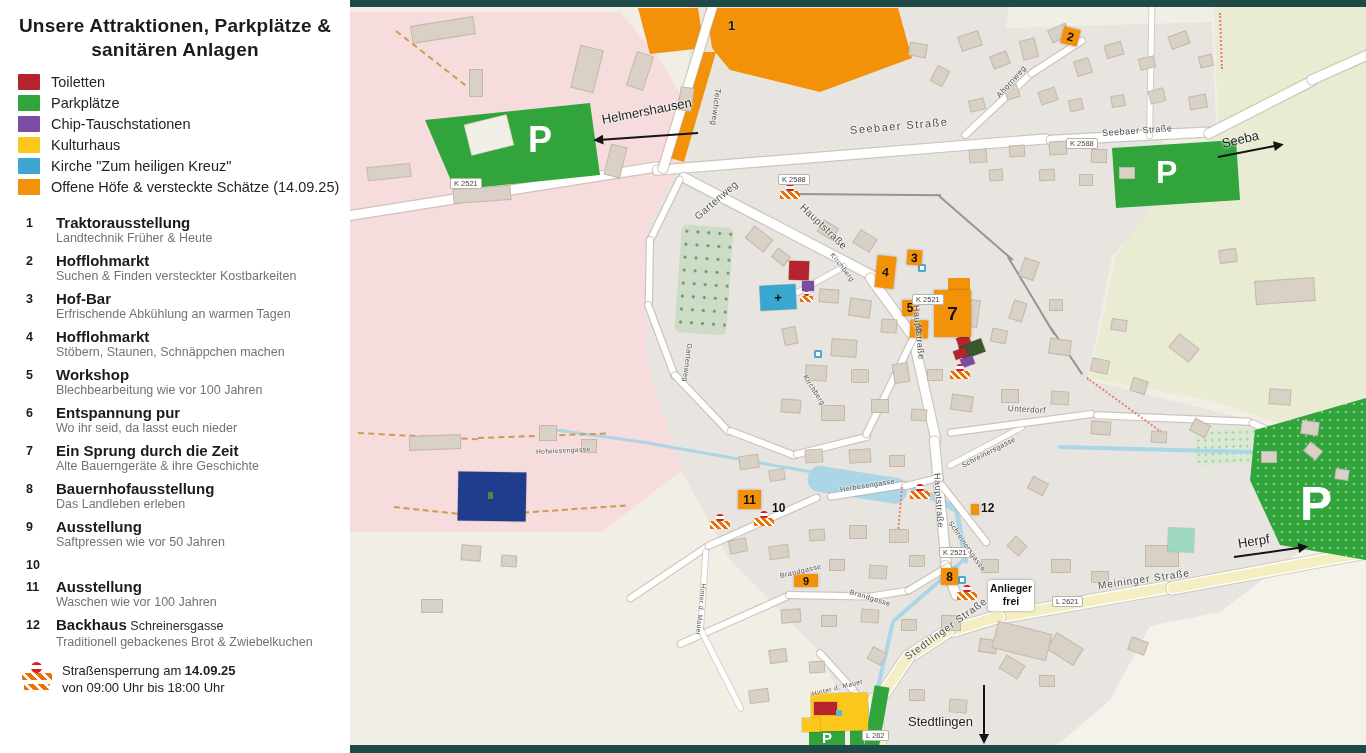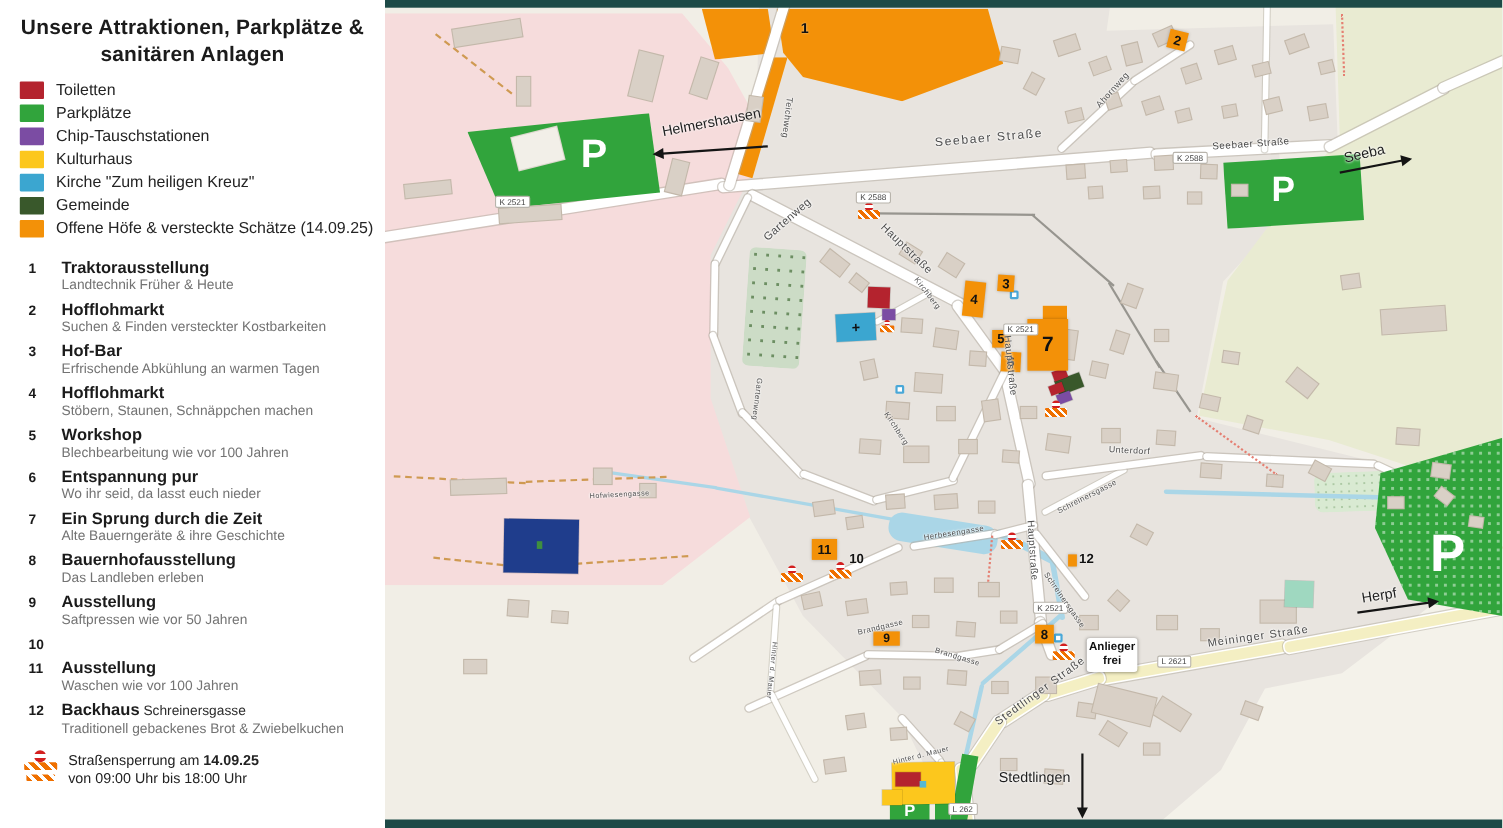--- a/index.html
+++ b/index.html
@@ -108,24 +108,20 @@
           <span class="lsw" style="background: rgb(123, 76, 163);"></span>
           <span class="llb">Chip-Tauschstationen</span>
         </div>
         <div class="lrow">
           <span class="lsw" style="background: rgb(252, 199, 29);"></span>
           <span class="llb">Kulturhaus</span>
         </div>
         <div class="lrow">
           <span class="lsw" style="background: rgb(59, 166, 208);"></span>
           <span class="llb">Kirche "Zum heiligen Kreuz"</span>
-        </div>
-        <div class="lrow">
-          <span class="lsw" style="background: rgb(57, 88, 43);"></span>
-          <span class="llb">Gemeinde</span>
         </div>
         <div class="lrow">
           <span class="lsw" style="background: rgb(243, 145, 8);"></span>
           <span class="llb">Offene Höfe &amp; versteckte Schätze (14.09.25)</span>
         </div>
       </div>
     <div id="attractions">
         <div class="att">
           <div class="anum">1</div>
           <div>
@@ -511,21 +507,21 @@
     <div class="sl" style="left:556px;top:652px;font-size:10px;letter-spacing:1px;transform:rotate(-36deg)">Stedtlinger Straße</div>
     <div class="sl" style="left:748px;top:580px;font-size:10px;letter-spacing:1px;transform:rotate(-8deg)">Meininger Straße</div>
     <div class="sl" style="left:186px;top:448px;font-size:6.5px;transform:rotate(-3deg)">Hofwiesengasse</div>
 
     <div class="dest" style="left:252px;top:112px;transform:rotate(-11deg)">Helmershausen</div>
     <div class="arrow" style="left:348px;top:132px;width:96px;transform:rotate(176deg)"></div>
     <div class="dest" style="left:872px;top:136px;transform:rotate(-13deg)">Seeba</div>
     <div class="arrow" style="left:868px;top:156px;width:58px;transform:rotate(-11deg)"></div>
     <div class="dest" style="left:888px;top:536px;transform:rotate(-9deg)">Herpf</div>
     <div class="arrow" style="left:884px;top:556px;width:66px;transform:rotate(-8deg)"></div>
-    <div class="dest" style="left:558px;top:699px">Stedtlingen</div>
+    <div class="dest" style="left:558px;top:714px">Stedtlingen</div>
     <div class="arrow" style="left:634px;top:684px;width:50px;transform:rotate(90deg)"></div>
 
     <div id="anlieger">
       <span>Anlieger</span><br>
       <span>frei</span>
     </div>
 
     <div class="tbar" style="top:0;height:7px"></div>
     <div class="tbar" style="top:745px;height:8px"></div>
   </div>

